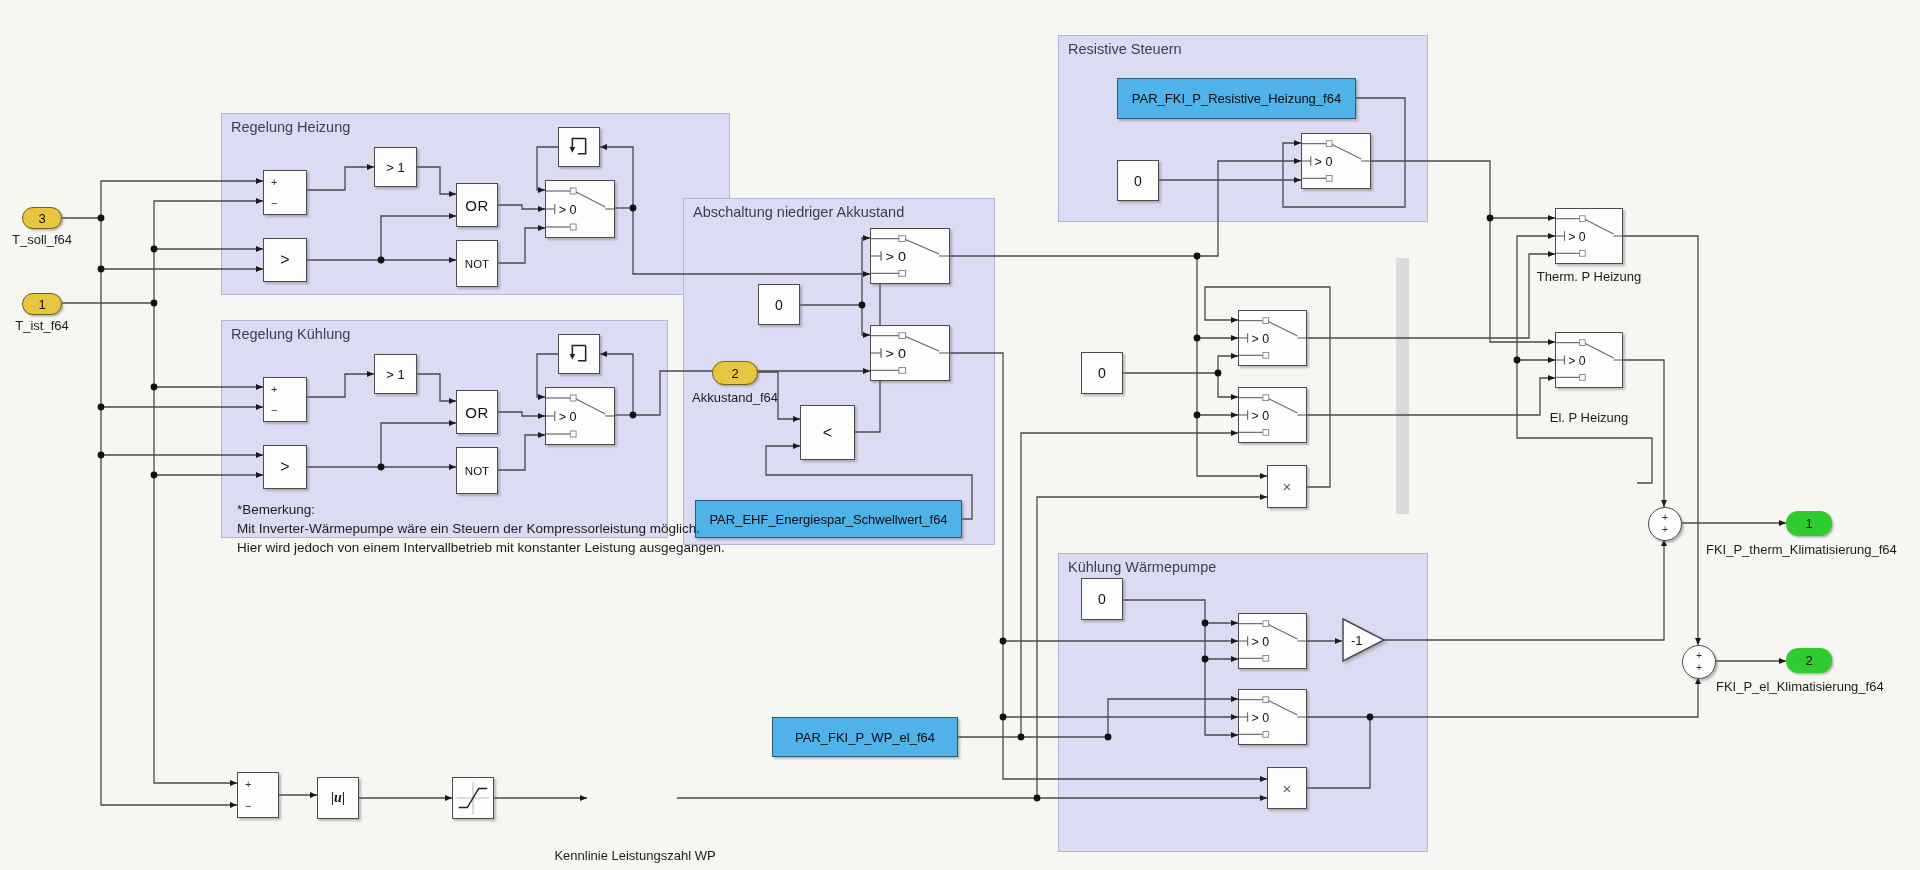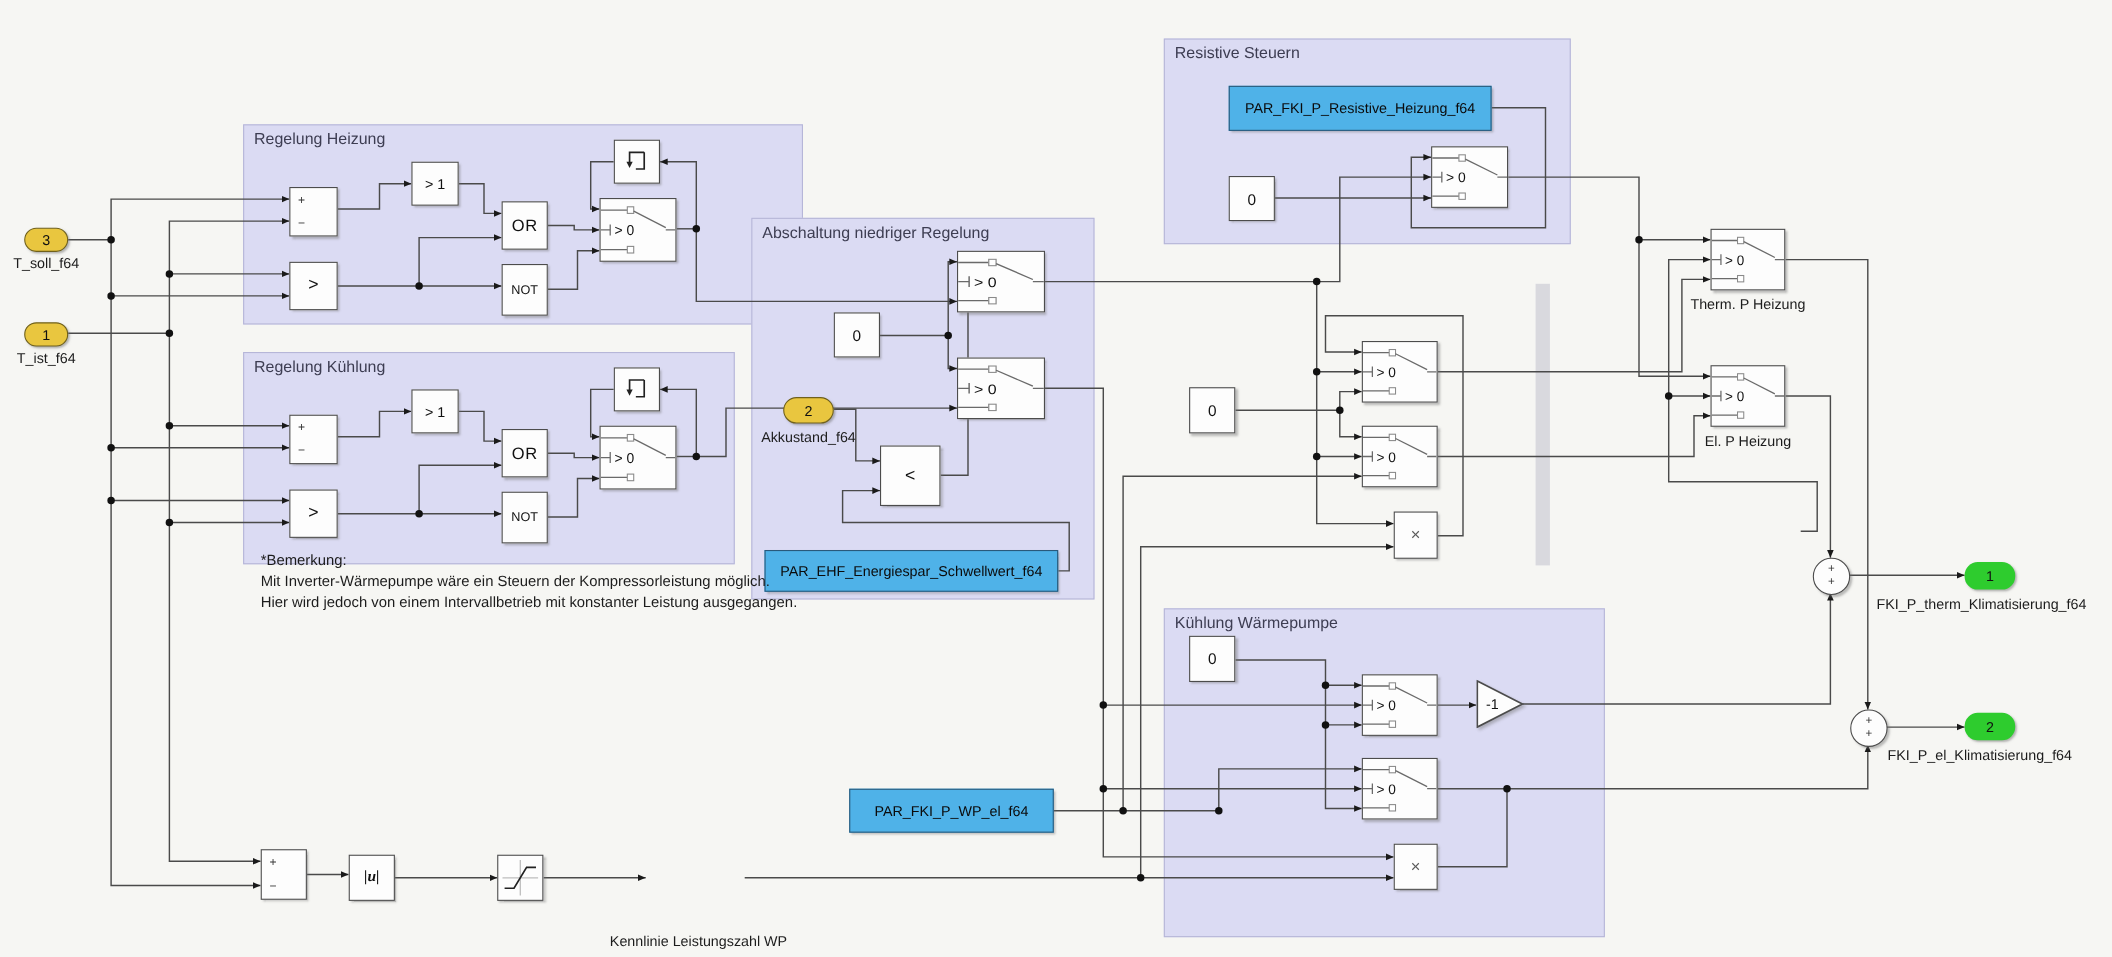--- a/index.html
+++ b/index.html
@@ -44,31 +44,31 @@
   .gainsvg text{font-family:"Liberation Sans",sans-serif;font-size:13px;fill:#111;}
 </style>
 </head>
 <body>
 
 <div class="canvas">
 
   <div class="area" style="left:221px;top:113px;width:509px;height:182px">
     <span class="area-title">Regelung Heizung</span>
   </div>
-  <div class="area" style="left:221px;top:320px;width:447px;height:193px">
+  <div class="area" style="left:221px;top:320px;width:447px;height:218px">
     <span class="area-title">Regelung Kühlung</span>
   </div>
   <div class="area" style="left:683px;top:198px;width:312px;height:347px">
-    <span class="area-title">Abschaltung niedriger Regelung</span>
+    <span class="area-title">Abschaltung niedriger Akkustand</span>
   </div>
   <div class="area" style="left:1058px;top:35px;width:370px;height:187px">
     <span class="area-title">Resistive Steuern</span>
   </div>
   <div class="strip" style="left:1396px;top:258px;width:13px;height:256px"></div>
-  <div class="area" style="left:1058px;top:553px;width:401px;height:299px">
+  <div class="area" style="left:1058px;top:553px;width:370px;height:299px">
     <span class="area-title">Kühlung Wärmepumpe</span>
   </div>
 
   <svg class="wires" width="1920" height="870">
     <defs>
       <marker id="arr" markerWidth="8" markerHeight="8" refX="7" refY="4" orient="auto" markerUnits="userSpaceOnUse">
         <path d="M0,1 L7,4 L0,7 Z" fill="#1a1a1a"></path>
       </marker>
     </defs>
     <g stroke="#4a4a4a" stroke-width="1.3" fill="none">
@@ -441,21 +441,21 @@
         <rect x="25" y="7" width="6" height="6"></rect>
       <line x1="0" y1="46" x2="25" y2="46"></line>
         <rect x="25" y="43" width="6" height="6"></rect>
       <line x1="31" y1="11" x2="61" y2="26"></line>
         <line x1="61" y1="28" x2="70" y2="28"></line>
       <line x1="0" y1="28" x2="9" y2="28"></line>
         <line x1="9" y1="23" x2="9" y2="33"></line>
       <text x="13" y="33">&gt; 0</text>
     </svg>
   </div>
-  <div class="lbl c" style="left:1519px;top:393px;width:140px">El. P Heizung</div>
+  <div class="lbl c" style="left:1519px;top:410px;width:140px">El. P Heizung</div>
 
   <div class="sumcirc" style="left:1648px;top:507px">
     <span class="p t">+</span>
     <span class="p b">+</span>
   </div>
   <div class="sumcirc" style="left:1682px;top:645px">
     <span class="p t">+</span>
     <span class="p b">+</span>
   </div>
 

